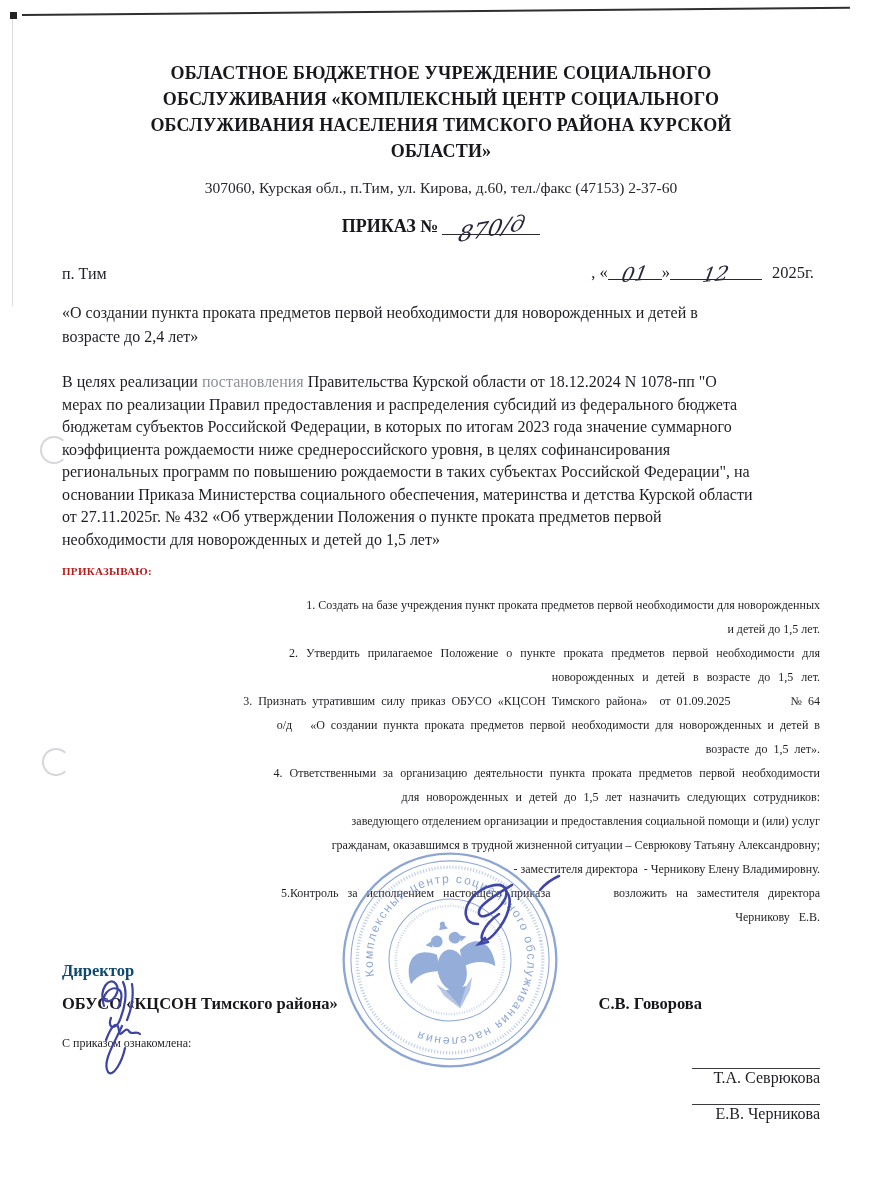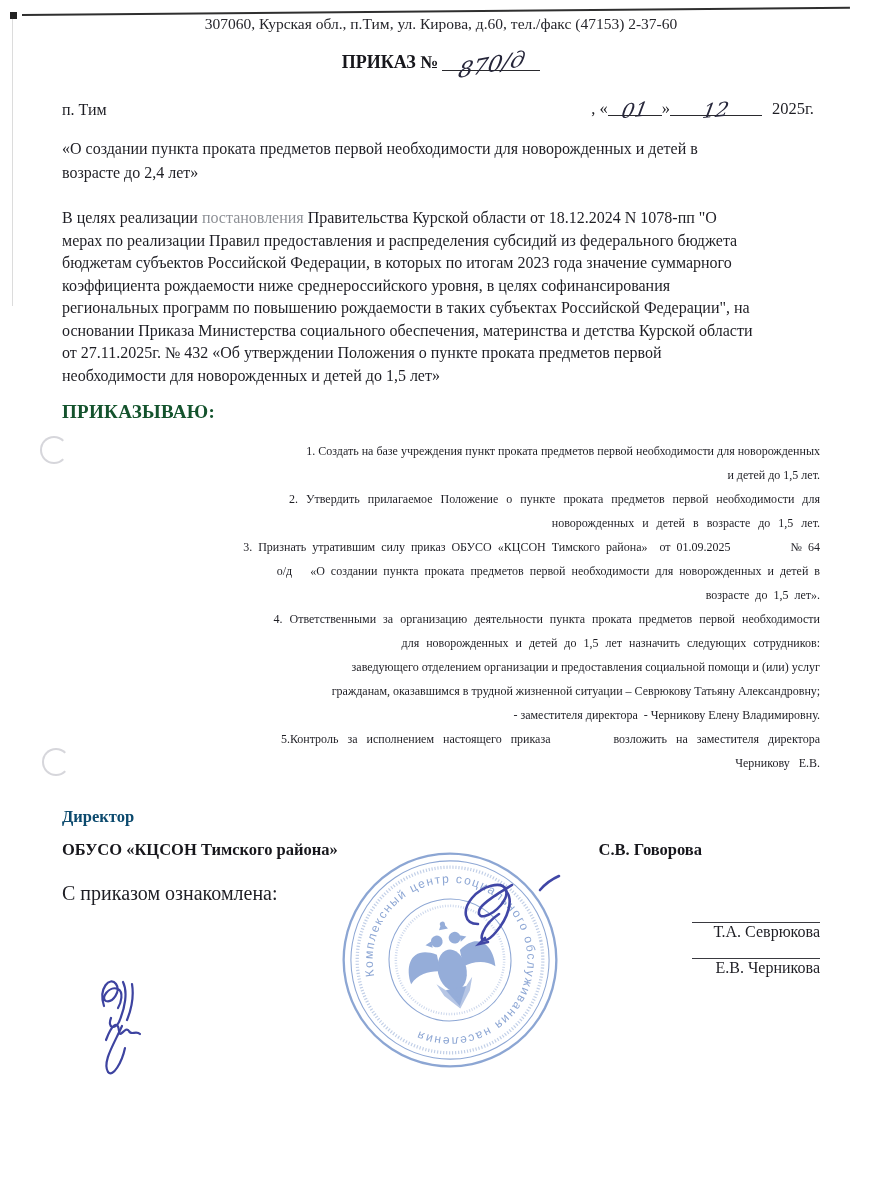--- a/index.html
+++ b/index.html
@@ -42,29 +42,29 @@
   }
   .hw-order{font-size:22px;transform:skewX(-20deg) rotate(-11deg);top:4px;}
 
   .meta-row{margin:24px 0 0 0;display:flex;justify-content:space-between;align-items:flex-end;font-size:16px;}
   .date-group{font-size:16.5px;padding-right:6px;white-space:nowrap;}
 
   .pre{white-space:pre-wrap;}
   .subject{margin:18px 0 0 0;font-size:16px;line-height:24px;}
   .preamble{margin:22px 0 0 0;font-size:16px;line-height:22.5px;}
   .gray{color:#8d9096;}
-  .resolve{margin:14px 0 16px 0;font-size:19px;font-weight:bold;letter-spacing:0.3px;color:#14532d;}
+  .resolve{margin:14px 0 16px 0;font-size:11px;font-weight:bold;letter-spacing:0.3px;color:#b91c1c;}
   .items{margin:12px 0 0 0;}
   .item{margin:0;font-size:12px;line-height:24px;text-align:right;}
   .ws3{word-spacing:3px;} .ws4{word-spacing:4px;} .ws5{word-spacing:5px;} .ws6{word-spacing:6px;}
 
   .sig-title{margin:32px 0 0 0;font-size:16.5px;font-weight:bold;color:#0c4a6e;}
   .sig-row{margin:13px 0 0 0;display:flex;justify-content:space-between;padding-right:118px;font-size:16.5px;}
   .bold{font-weight:bold;color:#17171c;}
-  .ack{margin:22px 0 0 0;font-size:20px;}
+  .ack{margin:22px 0 0 0;font-size:12px;}
   .ack-row{margin:14px 0 0 0;display:flex;align-items:flex-end;font-size:16px;height:22px;flex-direction:column;}
   .sig-line{display:inline-block;width:128px;margin-left:16px;border-bottom:1.4px solid #3a3a40;height:16px;}
   .ack-name{margin-left:14px;}
 
   .stamp{position:absolute;left:334px;top:844px;width:232px;height:232px;opacity:0.88;}
   .sig-svg{position:absolute;}
   .sig-director{left:452px;top:868px;width:124px;height:92px;}
   .sig-ack1{left:88px;top:972px;width:92px;height:64px;}
   .sig-ack2{left:92px;top:1004px;width:98px;height:76px;}
 </style>
@@ -74,20 +74,21 @@
 <div class="page">
 
   <div class="scan-top-line"></div>
   <div class="scan-corner"></div>
   <div class="scan-left-line"></div>
   <div class="scan-circle c1"></div>
   <div class="scan-circle c2"></div>
 
   <div class="content">
 
+    <h1 class="org-title">ОБЛАСТНОЕ БЮДЖЕТНОЕ УЧРЕЖДЕНИЕ СОЦИАЛЬНОГО ОБСЛУЖИВАНИЯ «КОМПЛЕКСНЫЙ ЦЕНТР СОЦИАЛЬНОГО ОБСЛУЖИВАНИЯ НАСЕЛЕНИЯ ТИМСКОГО РАЙОНА КУРСКОЙ ОБЛАСТИ»</h1>
 
     <p class="address">307060, Курская обл., п.Тим, ул. Кирова, д.60, тел./факс (47153) 2-37-60</p>
 
     <div class="order-line">
       <span>ПРИКАЗ №</span><span class="blank blank-order"><span class="handwritten hw-order">870/д</span></span>
     </div>
 
     <div class="meta-row">
       <span>п. Тим</span>
       <span class="date-group"><span>, </span><span>«</span><span class="blank blank-day"><span class="handwritten">01</span></span><span>»</span><span class="blank blank-month"><span class="handwritten">12</span></span><span>2025г.</span></span>

